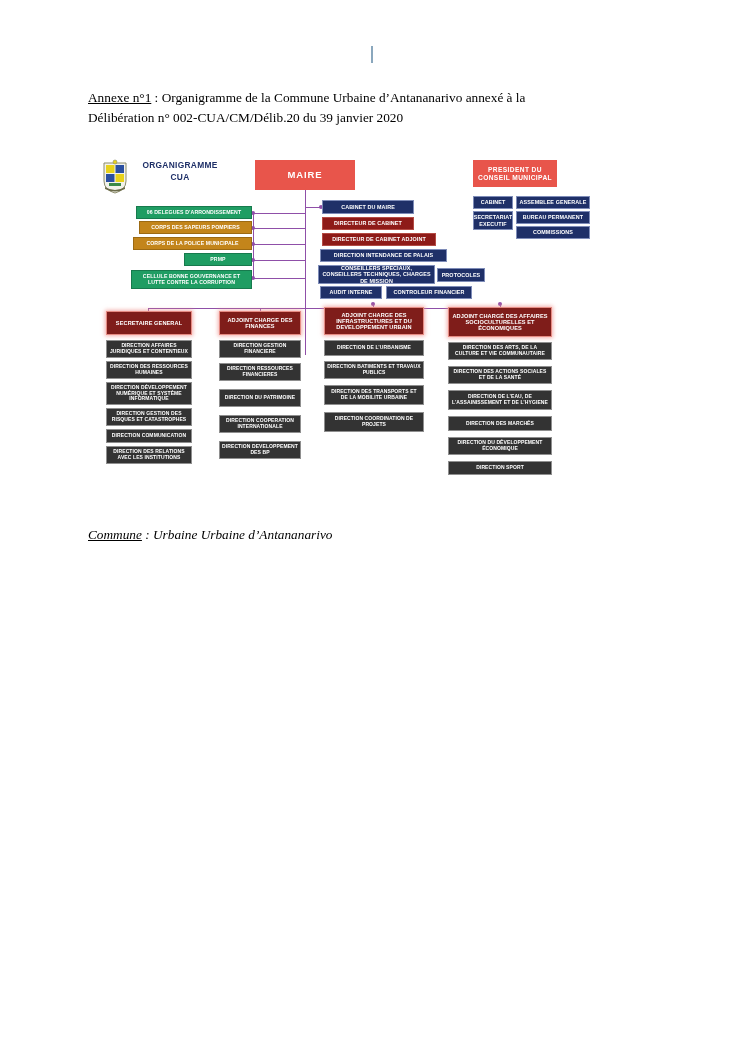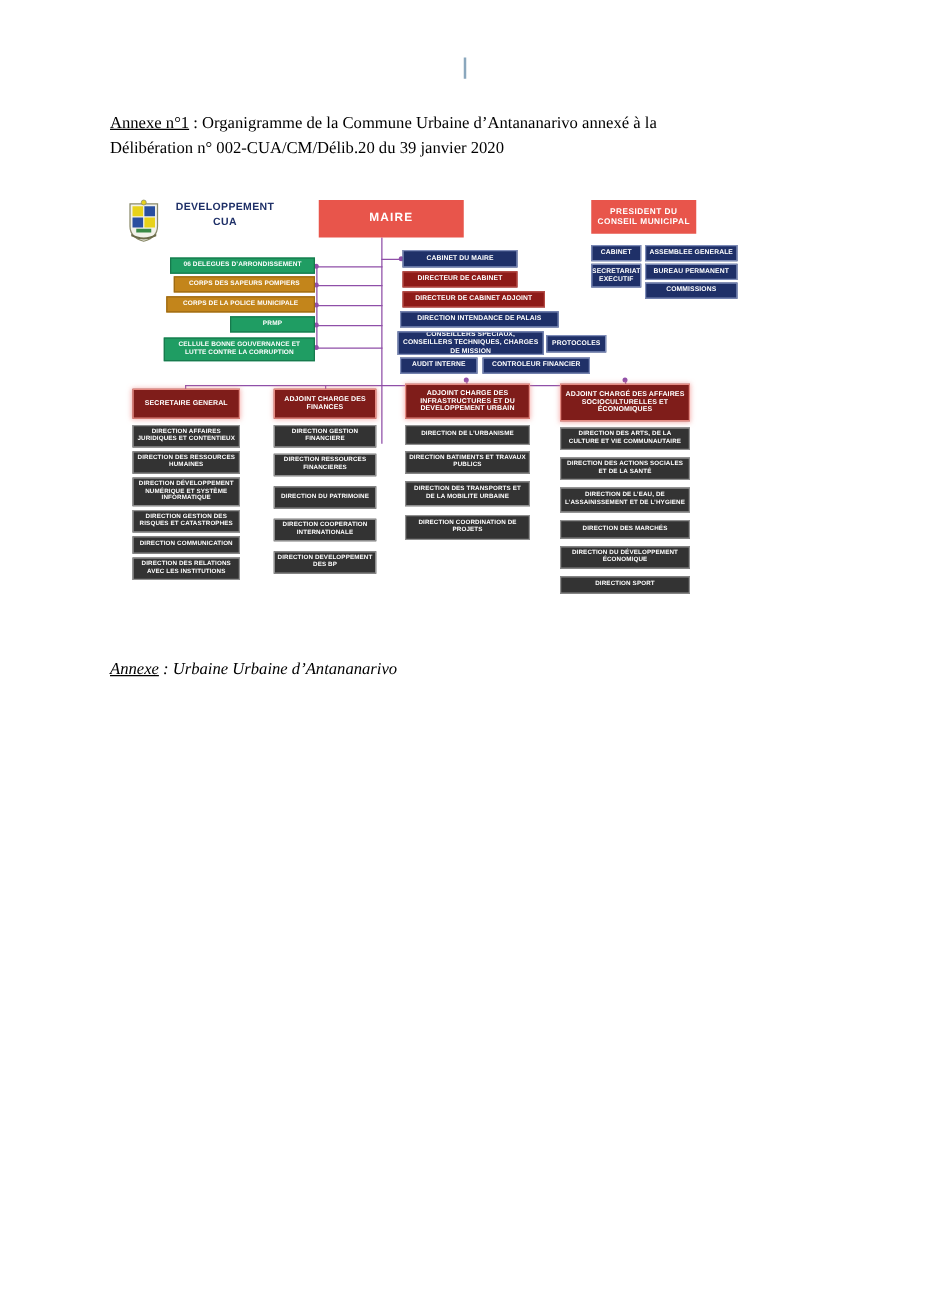--- a/index.html
+++ b/index.html
@@ -188,21 +188,21 @@
       <path d="M15.5 6 H24 V14 H15.5 Z" fill="#2a4fa0"></path>
       <path d="M6 15 H14.5 V23 H6 Z" fill="#2a4fa0"></path>
       <path d="M15.5 15 H24 V23 H15.5 Z" fill="#e8d21a"></path>
       <path d="M9 24 H21 V27 H9 Z" fill="#3a8a46"></path>
       <path d="M5 28 Q15 34 25 28 L25 30 Q15 35 5 30 Z" fill="#6b6b4a"></path>
       <circle cx="15" cy="3" r="2" fill="#e8d21a" stroke="#8a8a6a" stroke-width="0.6"></circle>
     </svg>
   </div>
 
   <div class="org-title">
-    <div>DEVELOPPEMENT</div>
+    <div>ORGANIGRAMME</div>
     <div>CUA</div>
   </div>
 
   <div class="ln v" style="left:305px; top:40px; height:165px;"></div>
 
   <div class="ln h" style="left:253px; top:63px; width:53px;"></div>
   <div class="ln h" style="left:253px; top:78px; width:53px;"></div>
   <div class="ln h" style="left:253px; top:94px; width:53px;"></div>
   <div class="ln h" style="left:253px; top:110px; width:53px;"></div>
   <div class="ln h" style="left:253px; top:128px; width:53px;"></div>
@@ -219,21 +219,21 @@
   <div class="ln h" style="left:148px; top:158px; width:352px;"></div>
   <div class="ln v" style="left:148px; top:158px; height:9px;"></div>
   <div class="ln v" style="left:260px; top:158px; height:9px;"></div>
   <div class="ln v" style="left:373px; top:154px; height:13px;"></div>
   <div class="ln v" style="left:500px; top:154px; height:13px;"></div>
   <div class="dot" style="left:146px; top:164px;"></div>
   <div class="dot" style="left:258px; top:164px;"></div>
   <div class="dot" style="left:371px; top:152px;"></div>
   <div class="dot" style="left:498px; top:152px;"></div>
 
-  <div class="box b-maire" style="left:255px; top:10px; width:116px; height:30px;">MAIRE</div>
+  <div class="box b-maire" style="left:255px; top:10px; width:100px; height:30px;">MAIRE</div>
 
   <div class="box b-pres" style="left:473px; top:10px; width:84px; height:27px;">PRESIDENT DU CONSEIL MUNICIPAL</div>
 
   <div class="box b-navy" style="left:473px; top:46px; width:40px; height:13px;">CABINET</div>
   <div class="box b-navy" style="left:516px; top:46px; width:74px; height:13px;">ASSEMBLEE GENERALE</div>
   <div class="box b-navy" style="left:473px; top:61px; width:40px; height:19px;">SECRETARIAT EXECUTIF</div>
   <div class="box b-navy" style="left:516px; top:61px; width:74px; height:13px;">BUREAU PERMANENT</div>
   <div class="box b-navy" style="left:516px; top:76px; width:74px; height:13px;">COMMISSIONS</div>
 
   <div class="box b-green" style="left:136px; top:56px; width:116px; height:13px;">06 DELEGUES D’ARRONDISSEMENT</div>
@@ -276,14 +276,14 @@
   <div class="box b-dept" style="left:448px; top:192px; width:104px; height:18px;">DIRECTION DES ARTS, DE LA CULTURE ET VIE COMMUNAUTAIRE</div>
   <div class="box b-dept" style="left:448px; top:216px; width:104px; height:18px;">DIRECTION DES ACTIONS SOCIALES ET DE LA SANTÉ</div>
   <div class="box b-dept" style="left:448px; top:240px; width:104px; height:20px;">DIRECTION DE L’EAU, DE L’ASSAINISSEMENT ET DE L’HYGIENE</div>
   <div class="box b-dept" style="left:448px; top:266px; width:104px; height:15px;">DIRECTION DES MARCHÉS</div>
   <div class="box b-dept" style="left:448px; top:287px; width:104px; height:18px;">DIRECTION DU DÉVELOPPEMENT ÉCONOMIQUE</div>
   <div class="box b-dept" style="left:448px; top:311px; width:104px; height:14px;">DIRECTION SPORT</div>
 
 </div>
 
 <div class="source-line">
-  <span class="u">Annexe</span><span> : Urbaine Urbaine d’Antananarivo</span>
+  <span class="u">Commune</span><span> : Urbaine Urbaine d’Antananarivo</span>
 </div>
 
 </body></html>

